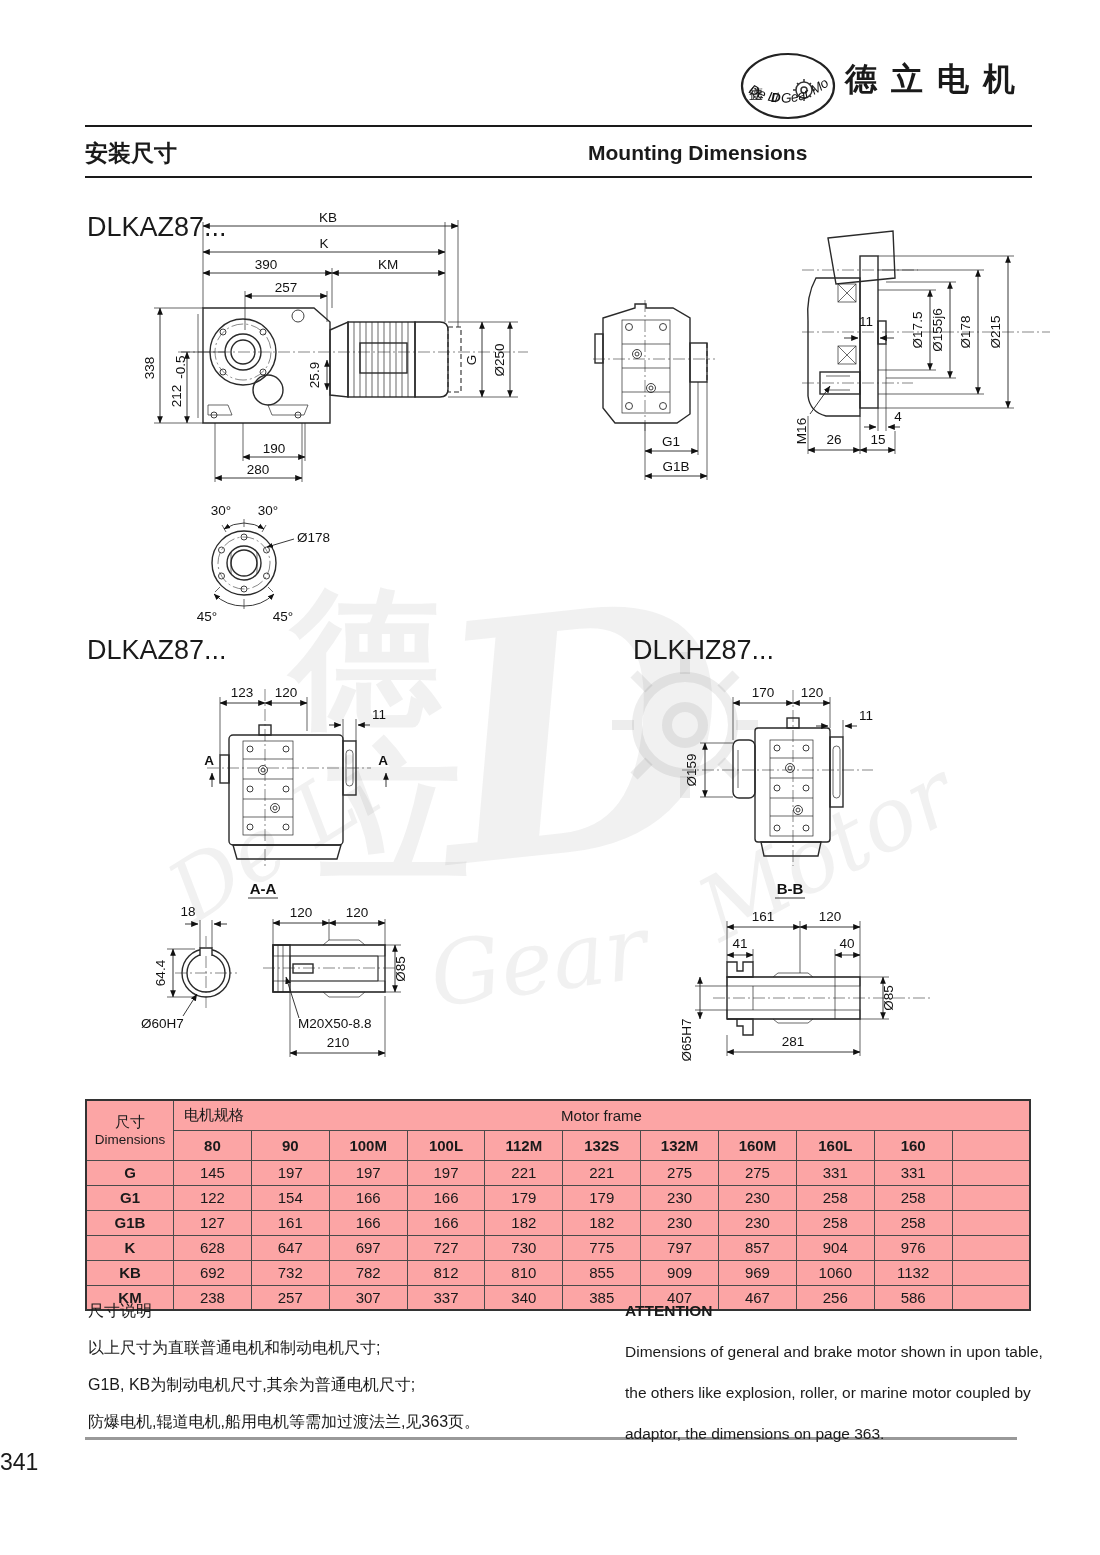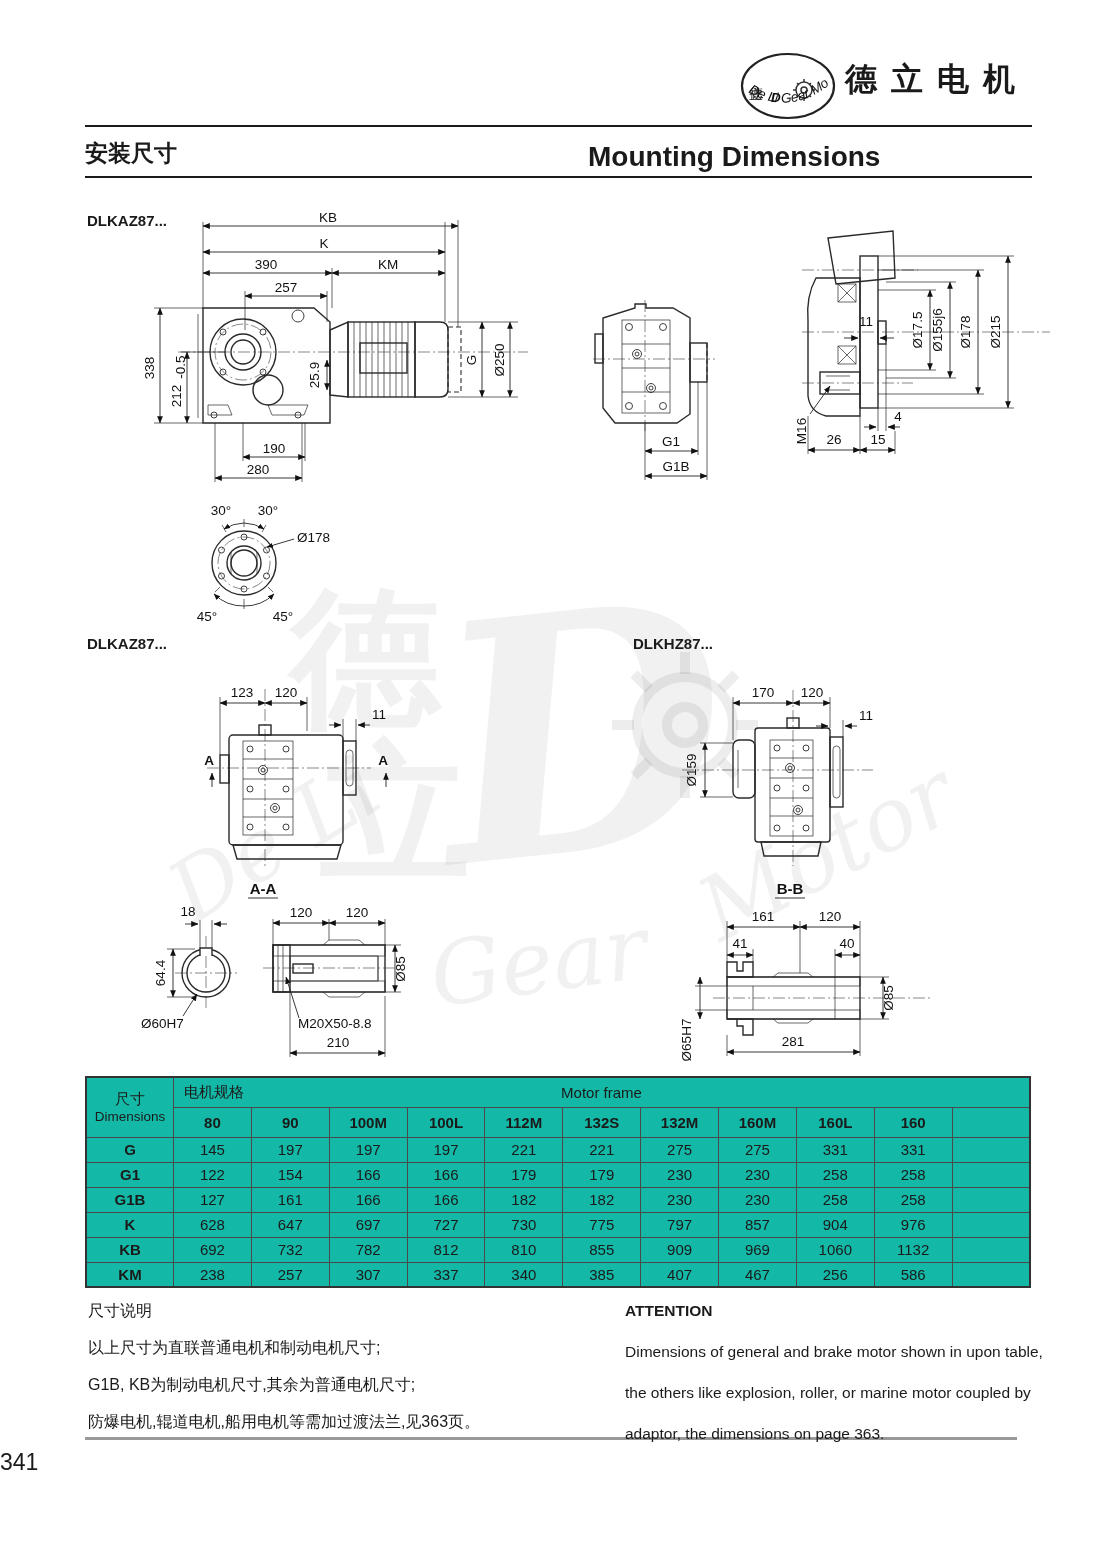--- a/index.html
+++ b/index.html
@@ -6,41 +6,41 @@
   #page {
     position:relative; width:1100px; height:1555px; margin:0 auto;
     background:#ffffff; overflow:hidden;
     font-family:"Liberation Sans", sans-serif; color:#1a1a1a;
   }
   .abs { position:absolute; }
   
   .brand-cn { left:845px; top:58px; font-family:"DejaVu Serif", serif; font-size:32px; font-weight:bold; letter-spacing:14px; }
   .rule1 { left:85px; top:125px; width:947px; height:2px; background:#1a1a1a; }
   .title-cn { left:85px; top:138px; font-size:23px; font-weight:bold; }
-  .title-en { left:588px; top:141px; font-size:28px; font-weight:bold; }
+  .title-en { left:588px; top:141px; font-size:21px; font-weight:bold; }
   .rule2 { left:85px; top:176px; width:947px; height:2px; background:#1a1a1a; }
   
-  .model { font-size:15px; font-weight:bold; }
+  .model { font-size:27px; font-weight:normal; }
   
   .wm { color:rgba(60,60,60,0.07); pointer-events:none; z-index:0; }
   .wm-cjk { font-family:"DejaVu Serif", serif; font-weight:bold; }
   .wm-script { font-family:"DejaVu Serif", serif; font-style:italic; }
   
   svg.draw { position:absolute; z-index:1; overflow:visible; }
   svg text { font-family:"Liberation Sans", sans-serif; font-size:13.5px; fill:#111; }
   .oln { fill:none; stroke:#2a2a2a; stroke-width:1.4; }
   .thin { fill:none; stroke:#2a2a2a; stroke-width:0.7; }
   .cl { fill:none; stroke:#555; stroke-width:0.7; stroke-dasharray:12 3 2 3; }
   .dl { fill:none; stroke:#222; stroke-width:0.9; }
   .ext { fill:none; stroke:#222; stroke-width:0.7; }
   .dsh { fill:none; stroke:#2a2a2a; stroke-width:1.1; stroke-dasharray:5 3; }
   .bolt { fill:none; stroke:#2a2a2a; stroke-width:0.9; }
   .sec-lbl { font-weight:bold; font-size:15px; }
   
-  .dims-table { position:absolute; left:85px; top:1076px; z-index:1; border-collapse:collapse; table-layout:fixed; width:946px; background:#14b8a6; }
+  .dims-table { position:absolute; left:85px; top:1099px; z-index:1; border-collapse:collapse; table-layout:fixed; width:946px; background:#fca5a5; }
   .dims-table th, .dims-table td { border:1px solid #4a4a4a; text-align:center; font-size:15px; padding:0; }
   .dims-table { border:2px solid #333; }
   .dims-table thead tr { height:30px; }
   .dims-table tbody tr { height:25px; }
   .dims-table th.dim-cell { width:86px; font-weight:normal; }
   .dim-cell .cn { font-size:15px; }
   .dim-cell .en { font-size:13.5px; }
   .group-cell { position:relative; font-weight:normal; }
   .group-cell .g-cn { position:absolute; left:10px; top:50%; transform:translateY(-50%); font-size:15px; }
   .group-cell .g-en { font-size:15px; }

